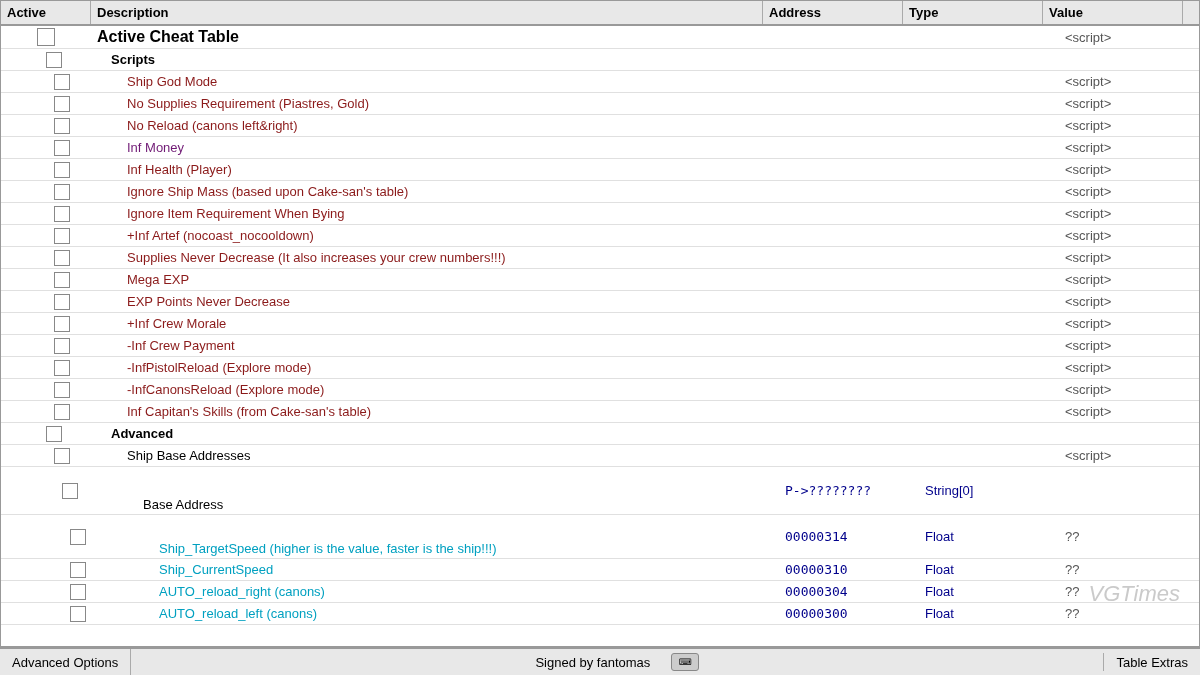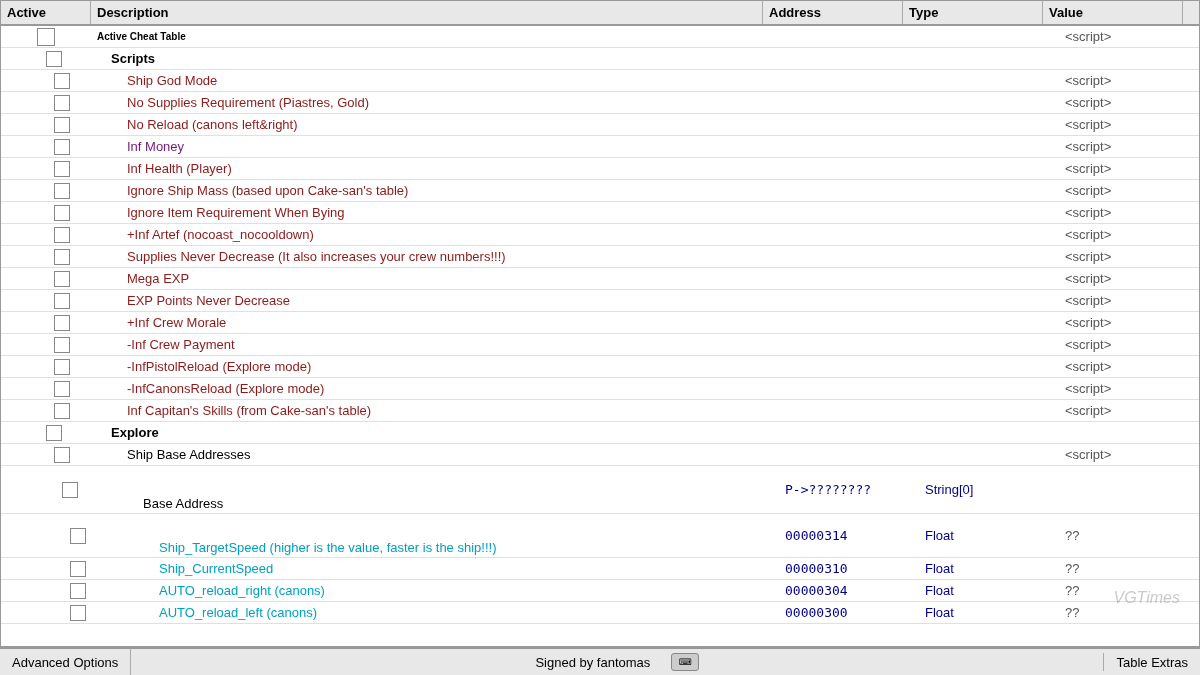--- a/index.html
+++ b/index.html
@@ -80,21 +80,21 @@
     }
 
     .col-value {
       padding: 2px 6px;
       color: #555;
     }
 
     .row-root > .col-desc {
       color: #000;
       font-weight: bold;
-      font-size: 10px;
+      font-size: 16px;
     }
 
     .row-level1 > .col-desc {
       color: #000;
       font-weight: bold;
       padding-left: 16px;
     }
 
     .row-level2 > .col-desc {
       color: #8b1a1a;
@@ -148,21 +148,21 @@
     .table-body::-webkit-scrollbar-thumb {
       background: #c0c0c0;
       border: 1px solid #888;
     }
 
     
     .watermark {
       position: absolute;
       bottom: 40px;
       right: 20px;
-      font-size: 16px;
+      font-size: 22px;
       color: rgba(150,150,150,0.5);
       font-style: italic;
       pointer-events: none;
     }
 
     
     .status-bar {
       height: 28px;
       background: #e8e8e8;
       border-top: 2px solid #999;
@@ -426,21 +426,21 @@
           <div class="col-addr"></div>
           <div class="col-type"></div>
           <div class="col-value" style="color: rgb(85, 85, 85);">&lt;script&gt;</div>
         </div>
         <div class="row row-pointers">
           <div class="col-active">
             <div style="display: flex; align-items: center; padding-left: 16px;">
               <div class="cb-wrapper"></div>
             </div>
           </div>
-          <div class="col-desc" style="color: rgb(0, 0, 0); font-weight: bold; padding-left: 20px;">Explore</div>
+          <div class="col-desc" style="color: rgb(0, 0, 0); font-weight: bold; padding-left: 20px;">Advanced</div>
           <div class="col-addr"></div>
           <div class="col-type"></div>
           <div class="col-value"></div>
         </div>
         <div class="row row-ship-base">
           <div class="col-active">
             <div style="display: flex; align-items: center; padding-left: 32px;">
               <div class="cb-wrapper"></div>
             </div>
           </div>

